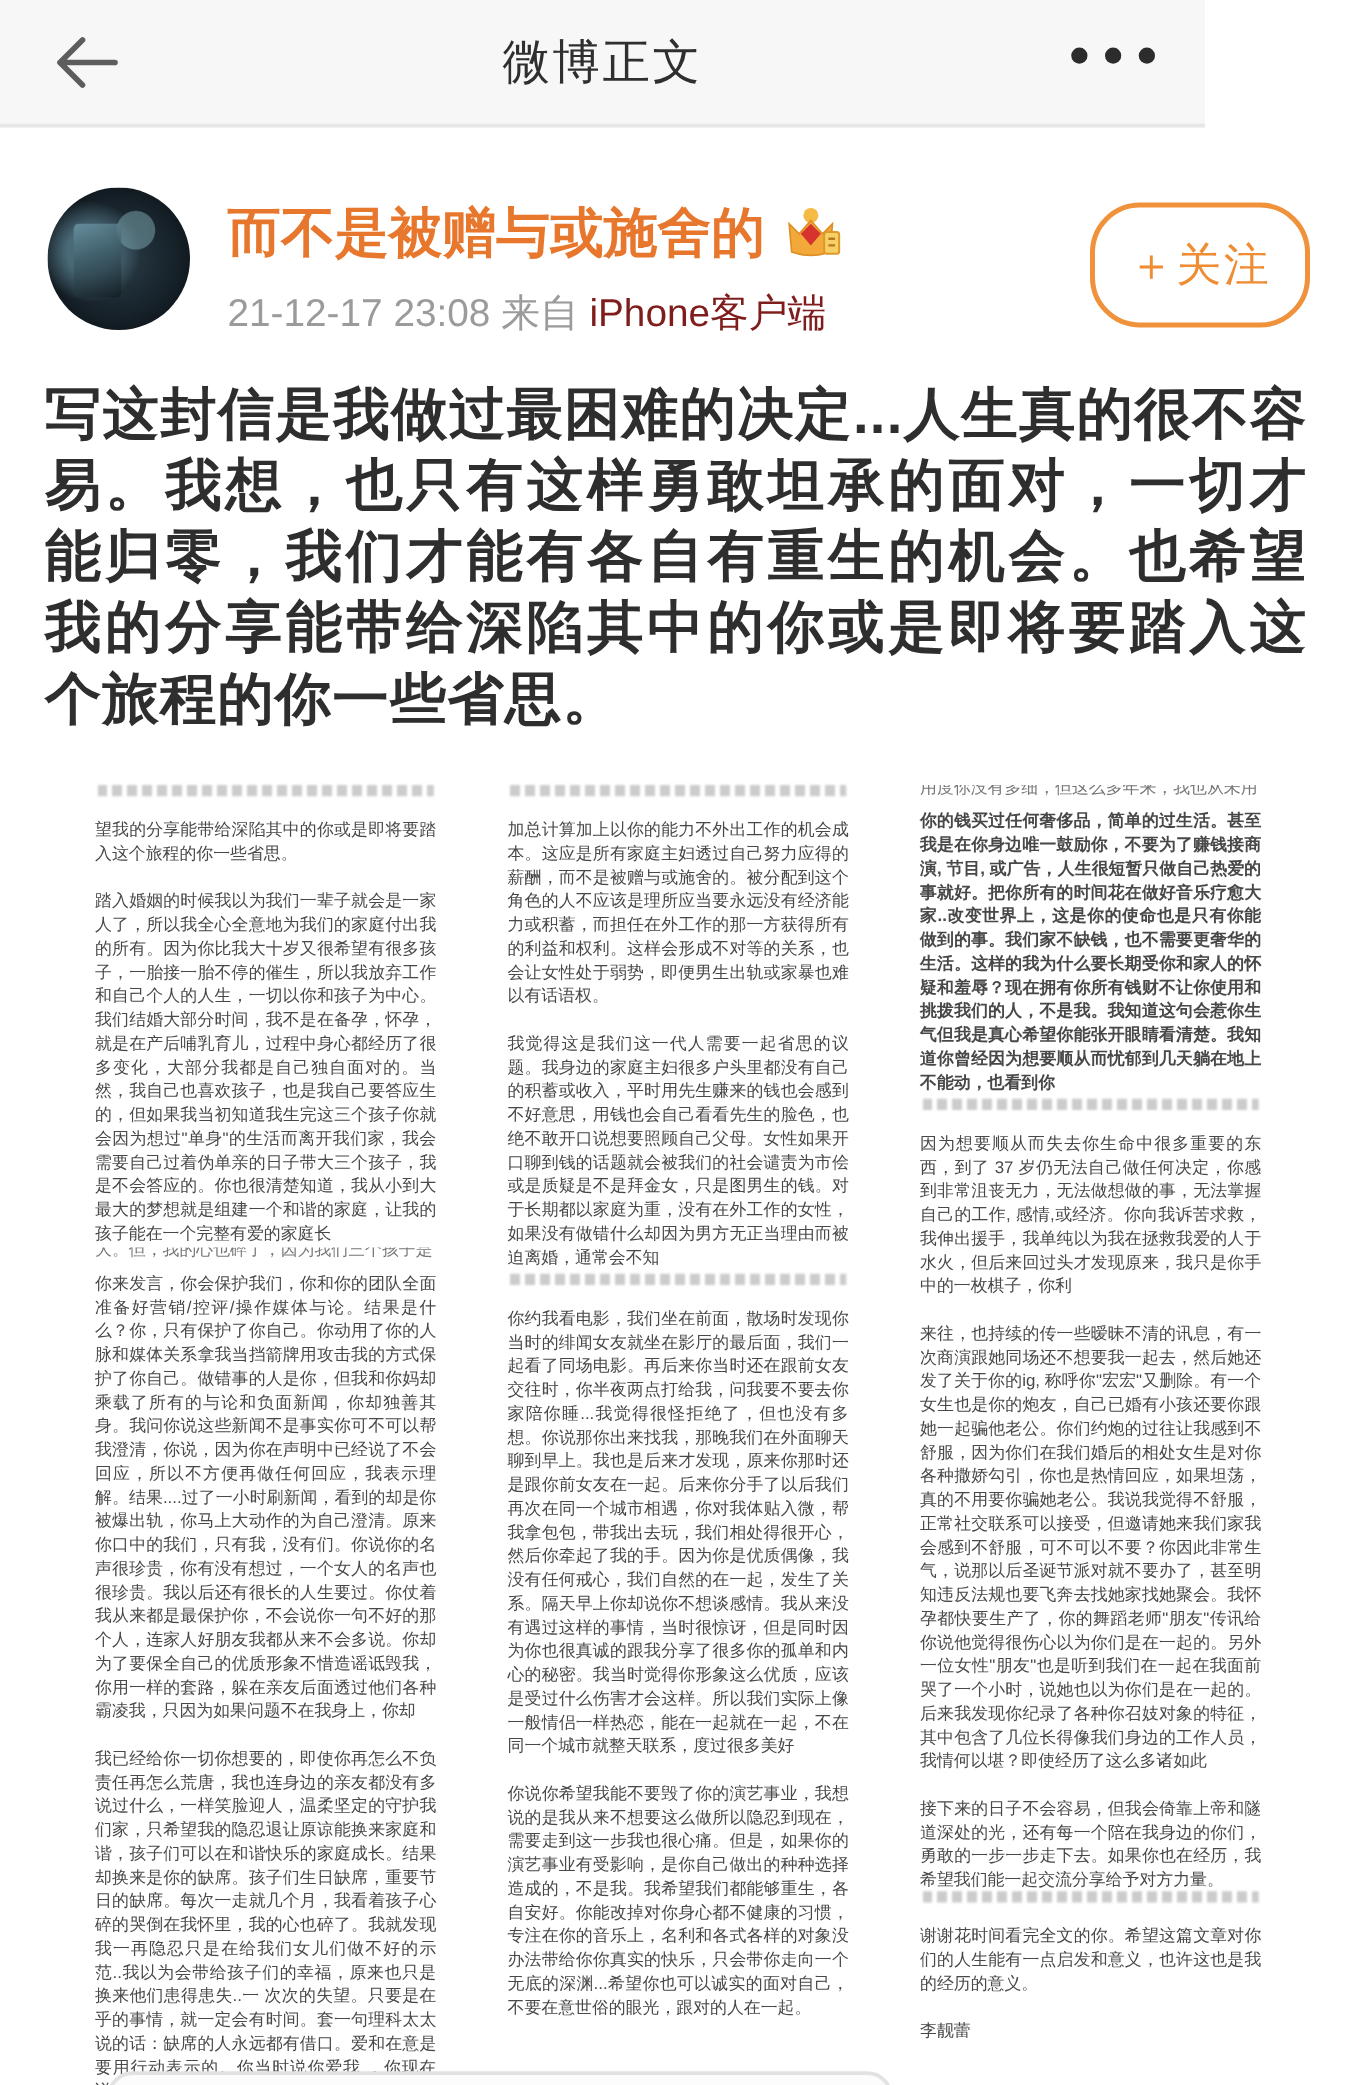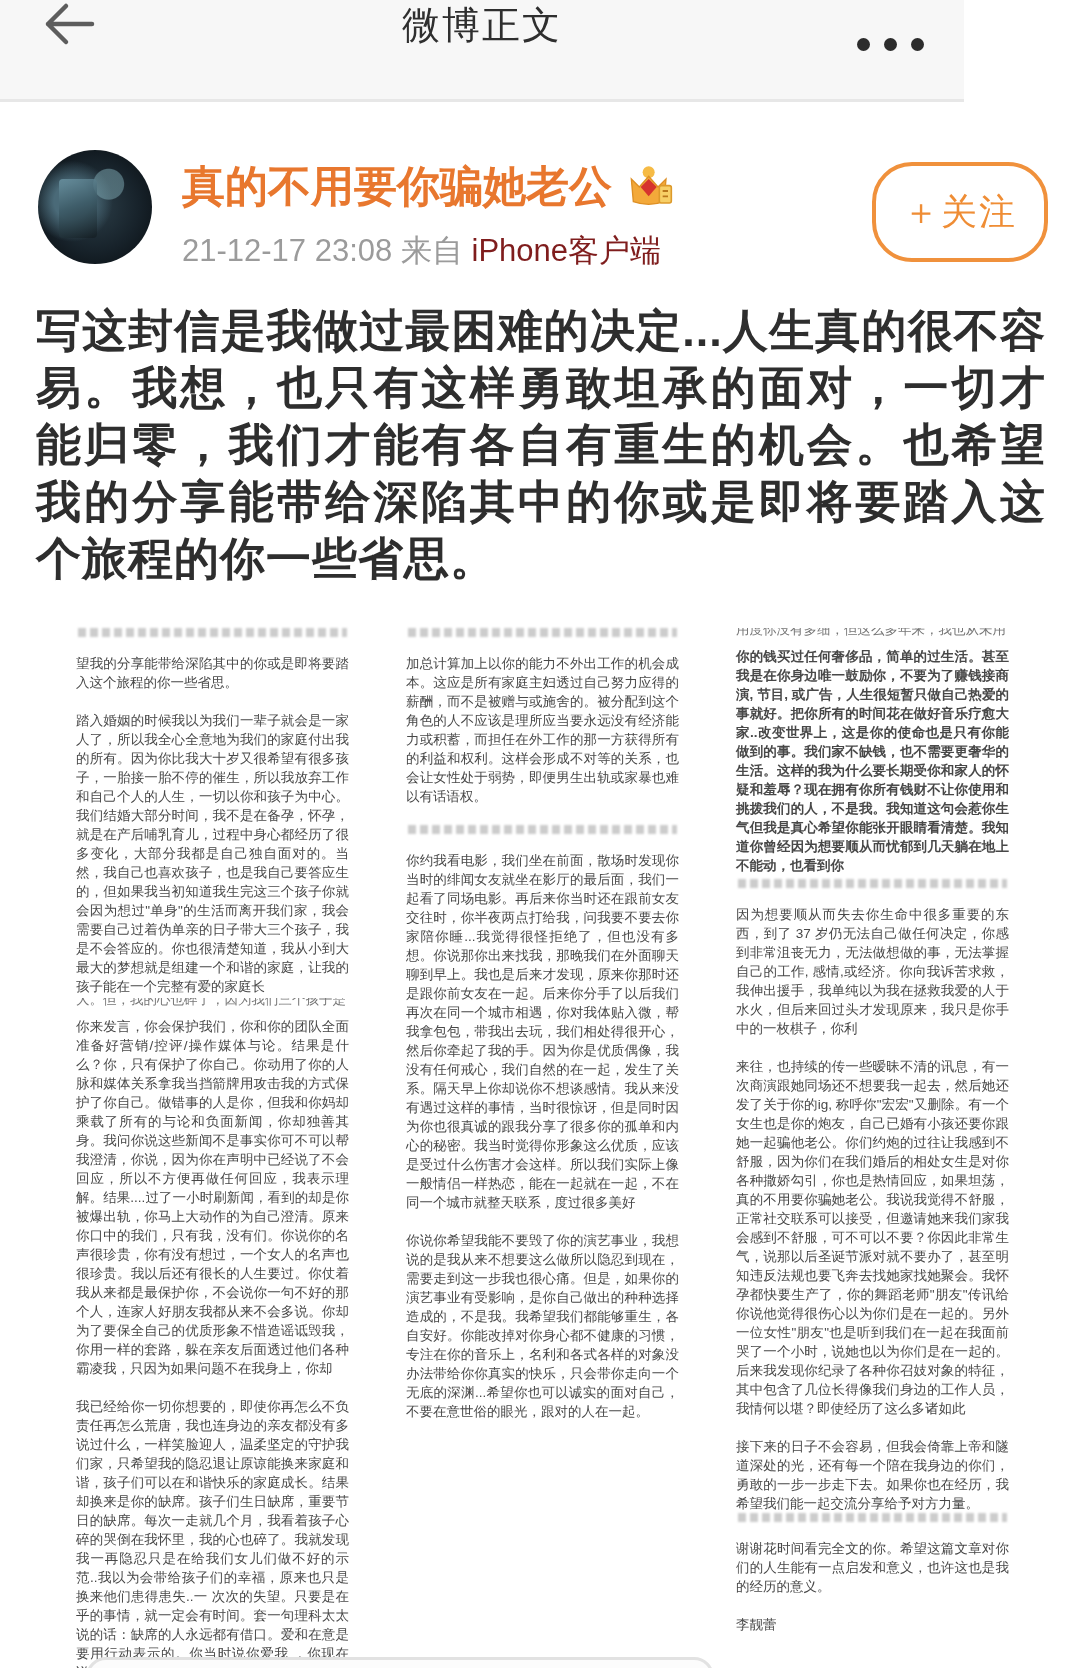--- a/index.html
+++ b/index.html
@@ -6,21 +6,21 @@
   html,body { margin:0; padding:0; }
   body {
     width:1080px; height:1668px; position:relative; overflow:hidden;
     background:#ffffff;
     font-family:"Liberation Sans","DejaVu Sans",sans-serif;
   }
   
   .navbar {
     position:absolute; top:0; left:0; width:964px; height:102px;
     background:#f7f7f7; border-bottom:3px solid #e7e7e7;
-    display:flex; align-items:flex-start;
+    display:flex; align-items:center;
   }
   .nav-back { margin-left:40px; width:56px; height:48px; cursor:pointer; }
   .nav-title {
     position:absolute; left:0; right:0; text-align:center;
     font-size:38px; color:#2f2f2f; letter-spacing:2px;
   }
   .nav-more { position:absolute; right:40px; top:38px; display:flex; gap:14px; cursor:pointer; }
   .nav-more i { width:13px; height:13px; border-radius:50%; background:#2c2c2c; display:block; }
   
   .profile { position:absolute; top:148px; left:0; width:1080px; height:145px; }
@@ -86,21 +86,21 @@
   <div class="nav-more">
       <i></i>
       <i></i>
       <i></i>
     </div>
 </div>
 
 <div class="profile">
   <div class="avatar"></div>
   <div class="username-row">
-    <span class="username">真的不用要你骗她老公</span>
+    <span class="username">而不是被赠与或施舍的</span>
     <svg class="vip-crown" viewBox="0 0 36 32">
       <circle cx="17" cy="5" r="4.5" fill="#f6bb45"></circle>
       <path d="M4 10 L10 16 L17 8 L24 16 L30 10 L28.5 27 Q17 31 5.5 27 Z" fill="#f3a93a" stroke="#dd8f25" stroke-width="1"></path>
       <polygon points="17,10 23,16 17,23 11,16" fill="#d6332e"></polygon>
       <rect x="25" y="15" width="9" height="13" rx="1.5" fill="#f7cf67" stroke="#dd9a2b" stroke-width="1.2"></rect>
       <path d="M27.5 19 h4 M27.5 23 h4" stroke="#b9771c" stroke-width="1.4"></path>
     </svg>
   </div>
   <div class="meta-row">
     <span>21-12-17 23:08</span>
@@ -122,20 +122,21 @@
     <div class="clip-text">
         <span>大。但，我的心也碎了，因为我们三个孩子是</span>
       </div>
     <p>你来发言，你会保护我们，你和你的团队全面准备好营销/控评/操作媒体与论。结果是什么？你，只有保护了你自己。你动用了你的人脉和媒体关系拿我当挡箭牌用攻击我的方式保护了你自己。做错事的人是你，但我和你妈却乘载了所有的与论和负面新闻，你却独善其身。我问你说这些新闻不是事实你可不可以帮我澄清，你说，因为你在声明中已经说了不会回应，所以不方便再做任何回应，我表示理解。结果....过了一小时刷新闻，看到的却是你被爆出轨，你马上大动作的为自己澄清。原来你口中的我们，只有我，没有们。你说你的名声很珍贵，你有没有想过，一个女人的名声也很珍贵。我以后还有很长的人生要过。你仗着我从来都是最保护你，不会说你一句不好的那个人，连家人好朋友我都从来不会多说。你却为了要保全自己的优质形象不惜造谣诋毁我，你用一样的套路，躲在亲友后面透过他们各种霸凌我，只因为如果问题不在我身上，你却</p>
     <p>我已经给你一切你想要的，即使你再怎么不负责任再怎么荒唐，我也连身边的亲友都没有多说过什么，一样笑脸迎人，温柔坚定的守护我们家，只希望我的隐忍退让原谅能换来家庭和谐，孩子们可以在和谐快乐的家庭成长。结果却换来是你的缺席。孩子们生日缺席，重要节日的缺席。每次一走就几个月，我看着孩子心碎的哭倒在我怀里，我的心也碎了。我就发现我一再隐忍只是在给我们女儿们做不好的示范..我以为会带给孩子们的幸福，原来也只是换来他们患得患失..一 次次的失望。只要是在乎的事情，就一定会有时间。套一句理科太太说的话：缺席的人永远都有借口。爱和在意是要用行动表示的。你当时说你爱我 ，你现在说你爱孩子，我有听见，但是没有看见。爱和在乎是反应在行为上，不是嘴上。</p>
 
   </div>
   <div class="lettercol">
     <div class="artifact"></div>
     <p>加总计算加上以你的能力不外出工作的机会成本。这应是所有家庭主妇透过自己努力应得的薪酬，而不是被赠与或施舍的。被分配到这个角色的人不应该是理所应当要永远没有经济能力或积蓄，而担任在外工作的那一方获得所有的利益和权利。这样会形成不对等的关系，也会让女性处于弱势，即便男生出轨或家暴也难以有话语权。</p>
+    <p style="margin-bottom:4px;">我觉得这是我们这一代人需要一起省思的议题。我身边的家庭主妇很多户头里都没有自己的积蓄或收入，平时用先生赚来的钱也会感到不好意思，用钱也会自己看看先生的脸色，也绝不敢开口说想要照顾自己父母。女性如果开口聊到钱的话题就会被我们的社会谴责为市侩或是质疑是不是拜金女，只是图男生的钱。对于长期都以家庭为重，没有在外工作的女性，如果没有做错什么却因为男方无正当理由而被迫离婚，通常会不知</p>
     <div class="artifact"></div>
     <p>你约我看电影，我们坐在前面，散场时发现你当时的绯闻女友就坐在影厅的最后面，我们一起看了同场电影。再后来你当时还在跟前女友交往时，你半夜两点打给我，问我要不要去你家陪你睡...我觉得很怪拒绝了，但也没有多想。你说那你出来找我，那晚我们在外面聊天聊到早上。我也是后来才发现，原来你那时还是跟你前女友在一起。后来你分手了以后我们再次在同一个城市相遇，你对我体贴入微，帮我拿包包，带我出去玩，我们相处得很开心，然后你牵起了我的手。因为你是优质偶像，我没有任何戒心，我们自然的在一起，发生了关系。隔天早上你却说你不想谈感情。我从来没有遇过这样的事情，当时很惊讶，但是同时因为你也很真诚的跟我分享了很多你的孤单和内心的秘密。我当时觉得你形象这么优质，应该是受过什么伤害才会这样。所以我们实际上像一般情侣一样热恋，能在一起就在一起，不在同一个城市就整天联系，度过很多美好</p>
     <p class="mt-lg">你说你希望我能不要毁了你的演艺事业，我想说的是我从来不想要这么做所以隐忍到现在，需要走到这一步我也很心痛。但是，如果你的演艺事业有受影响，是你自己做出的种种选择造成的，不是我。我希望我们都能够重生，各自安好。你能改掉对你身心都不健康的习惯，专注在你的音乐上，名利和各式各样的对象没办法带给你你真实的快乐，只会带你走向一个无底的深渊...希望你也可以诚实的面对自己，不要在意世俗的眼光，跟对的人在一起。</p>
 
   </div>
   <div class="lettercol">
     <div class="clip-text">
         <span>用度你没有多细，但这么多年来，我也从未用</span>
       </div>
     <p style="margin-bottom:4px;font-weight:bold;">你的钱买过任何奢侈品，简单的过生活。甚至我是在你身边唯一鼓励你，不要为了赚钱接商演, 节目, 或广告，人生很短暂只做自己热爱的事就好。把你所有的时间花在做好音乐疗愈大家..改变世界上，这是你的使命也是只有你能做到的事。我们家不缺钱，也不需要更奢华的生活。这样的我为什么要长期受你和家人的怀疑和羞辱？现在拥有你所有钱财不让你使用和挑拨我们的人，不是我。我知道这句会惹你生气但我是真心希望你能张开眼睛看清楚。我知道你曾经因为想要顺从而忧郁到几天躺在地上不能动，也看到你</p>

